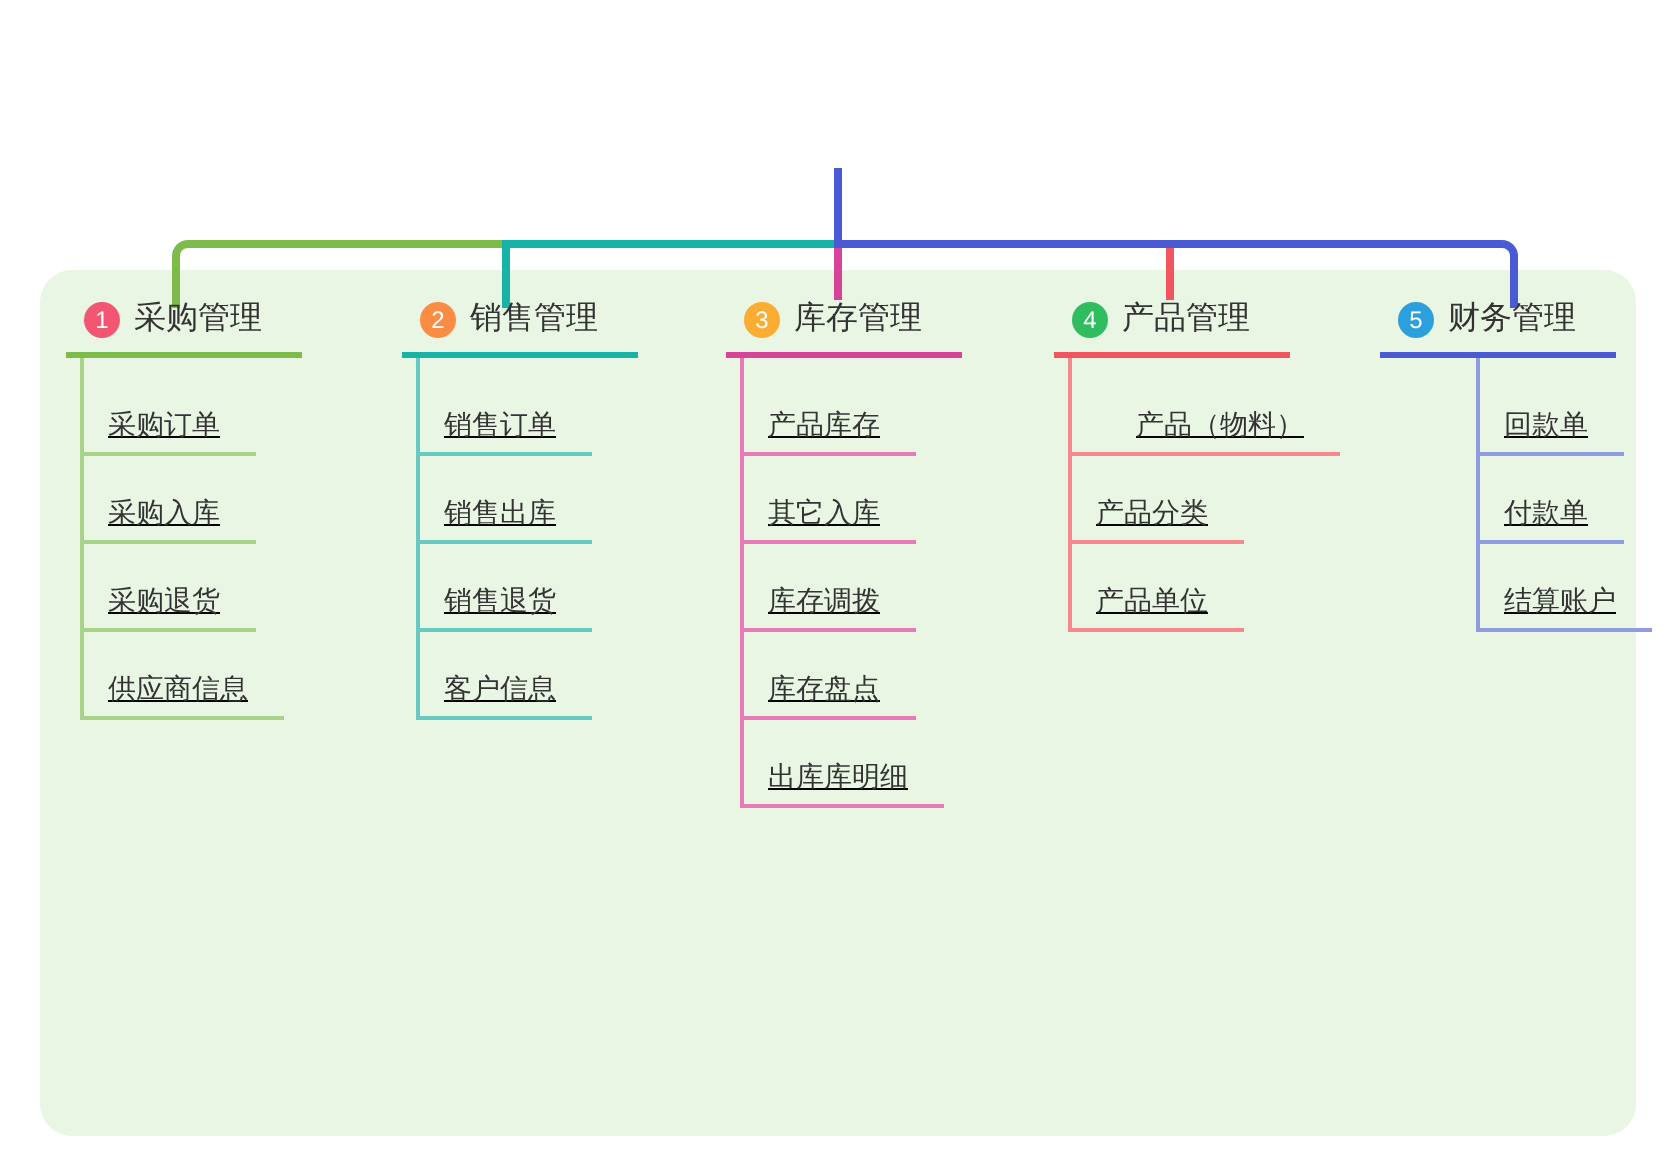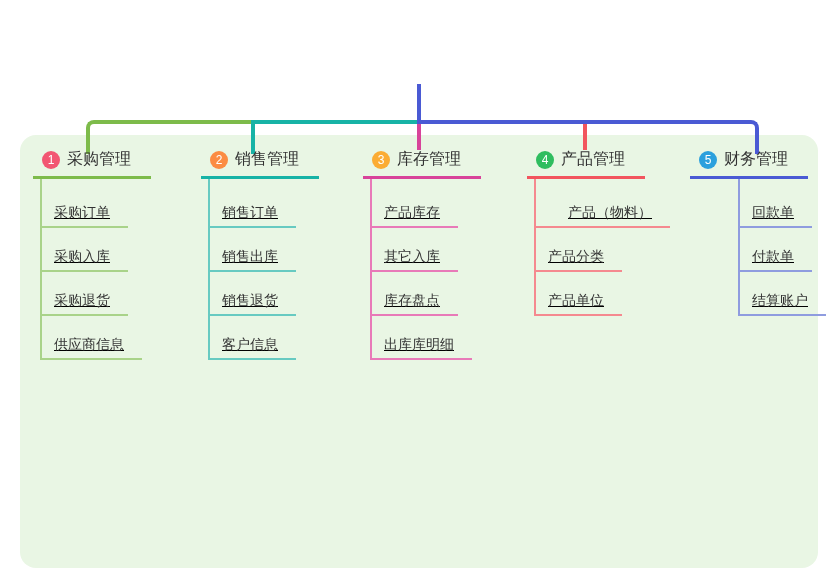--- a/index.html
+++ b/index.html
@@ -95,20 +95,23 @@
           <span>库存管理</span>
         </div>
         <div class="leaves" style="border-left-color: rgb(232, 122, 184);">
           <div class="leaf">
             <span style="border-bottom-color: rgb(232, 122, 184);">产品库存</span>
           </div>
           <div class="leaf">
             <span style="border-bottom-color: rgb(232, 122, 184);">其它入库</span>
           </div>
           <div class="leaf">
+            <span style="border-bottom-color: rgb(232, 122, 184);">库存调拨</span>
+          </div>
+          <div class="leaf">
             <span style="border-bottom-color: rgb(232, 122, 184);">库存盘点</span>
           </div>
           <div class="leaf">
             <span style="border-bottom-color: rgb(232, 122, 184);">出库库明细</span>
           </div>
         </div>
       </div>
       <div class="branch" style="left: 527px;">
         <div class="branch-header" style="border-bottom-color: rgb(242, 85, 94);">
           <span class="badge" style="background: rgb(47, 189, 95);">4</span>

